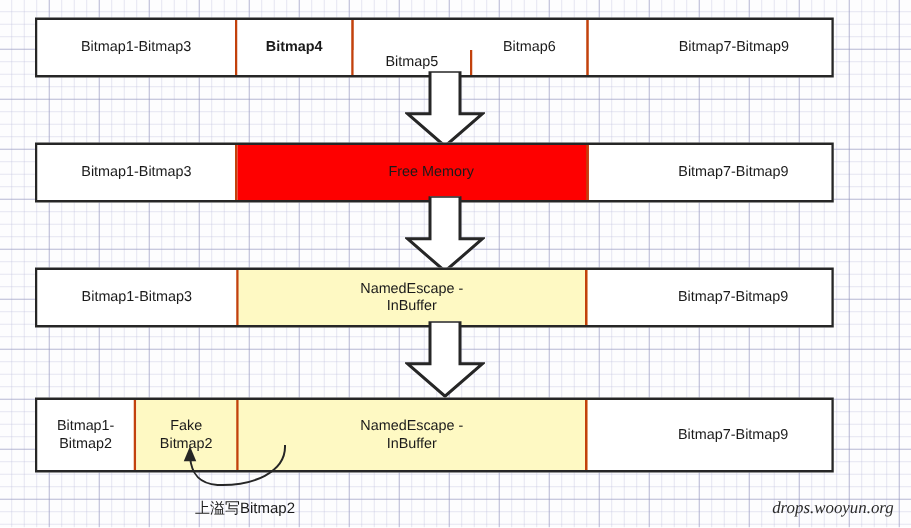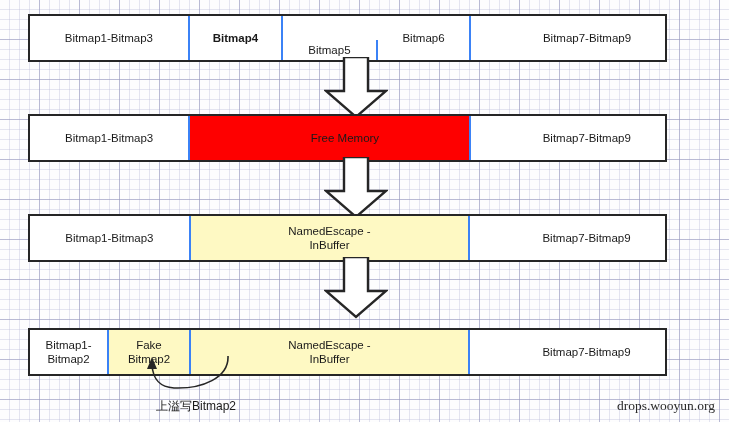--- a/index.html
+++ b/index.html
@@ -32,21 +32,21 @@
   }
   .cell {
     box-sizing: border-box;
     display: flex;
     align-items: center;
     justify-content: center;
     text-align: center;
     font-size: 11.5px;
     color: #1a1a1a;
     line-height: 1.25;
-    border-right: 2px solid #3b82f6;
+    border-right: 2px solid #c2410c;
     background: #ffffff;
     white-space: pre-line;
     overflow: hidden;
   }
   .cell:last-child { border-right: none; margin-left: 38px; }
   .cell.red   { background: #fe0000; }
   .cell.green { background: #fef9c3; }
 
   
   .blockarrow {
@@ -77,20 +77,21 @@
   }
 
   #watermark {
     position: absolute;
     right: 14px;
     bottom: 8px;
     font-family: "Liberation Serif", "DejaVu Serif", serif;
     font-size: 13.5px;
     color: #2a2a2a;
     white-space: nowrap;
+    font-style: italic;
   }
 </style>
 </head>
 <body>
 
 <div id="canvas">
 
   <div class="row" style="left:28px; top:14px; width:639px; height:48px;">
     <div class="cell" style="width:170px;">Bitmap1-Bitmap3</div>
     <div class="cell" style="width:99px;font-weight:bold;">Bitmap4</div>
@@ -123,21 +124,21 @@
 InBuffer</div>
     <div class="cell" style="width:167px;">Bitmap7-Bitmap9</div>
   </div>
 
   <div class="blockarrow" style="left:324px; top:257px;">
     <svg viewBox="0 0 64 62" preserveAspectRatio="none">
       <polygon points="20,0 44,0 44,34 62,34 32,60 2,34 20,34" fill="#ffffff" stroke="#262626" stroke-width="2.4" stroke-linejoin="miter"></polygon>
     </svg>
   </div>
 
-  <div class="row" style="left:28px; top:328px; width:639px; height:48px;">
+  <div class="row" style="left:28px; top:318px; width:639px; height:60px;">
     <div class="cell" style="width:84px;">Bitmap1-
 Bitmap2</div>
     <div class="cell green" style="width:87px;">Fake
 Bitmap2</div>
     <div class="cell green" style="width:297px;">NamedEscape -
 InBuffer</div>
     <div class="cell" style="width:167px;">Bitmap7-Bitmap9</div>
   </div>
 
   <div id="overflow-arrow">

